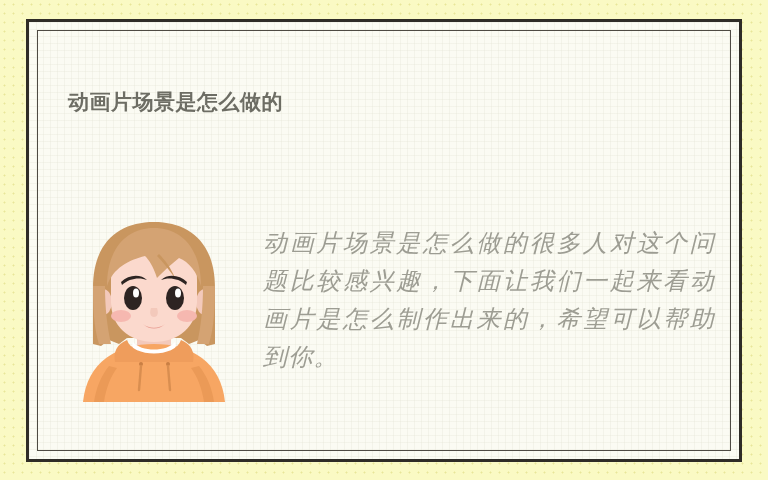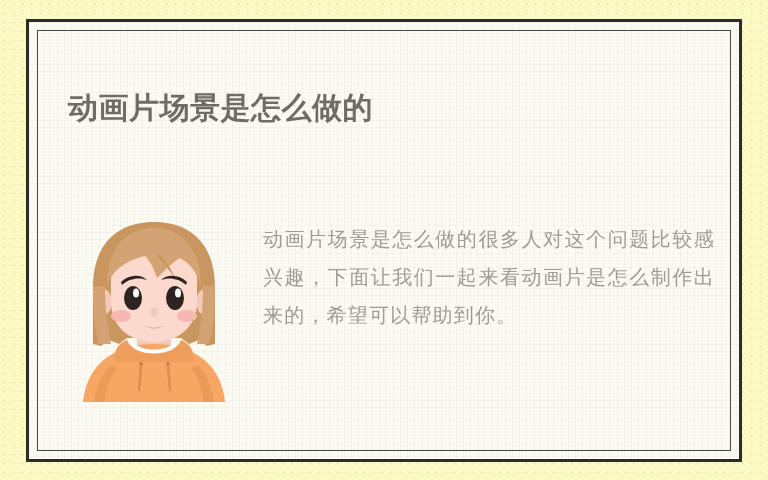--- a/index.html
+++ b/index.html
@@ -60,21 +60,21 @@
     border: 1px solid #4e4a43;
     box-sizing: border-box;
     pointer-events: none;
   }
 
   
   #article-title {
     position: absolute;
     left: 39px;
     top: 49px;
-    font-size: 30px;
+    font-size: 21px;
     line-height: 34px;
     color: #6d6d64;
     letter-spacing: 0.5px;
     white-space: nowrap;
     font-family: "Liberation Sans", sans-serif;
   }
 
   
   #content-row {
     position: absolute;
@@ -93,27 +93,28 @@
     height: 186px;
   }
   #avatar svg { display: block; }
 
   
   #article-body {
     position: absolute;
     left: 234px;
     top: 178px;
     width: 452px;
-    font-size: 20px;
+    font-size: 24px;
     line-height: 38px;
     color: #9d9d93;
     letter-spacing: 1.2px;
     text-align: justify;
     font-family: "DejaVu Serif", serif;
     font-weight: 400;
+    font-style: italic;
   }
 </style>
 </head>
 <body>
 
 <div id="page">
 
   <div id="outer-frame">
 
     <div id="paper"></div>

